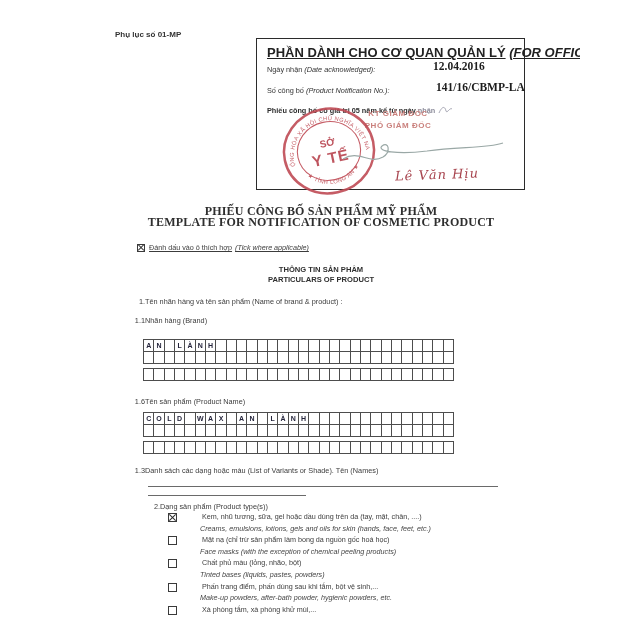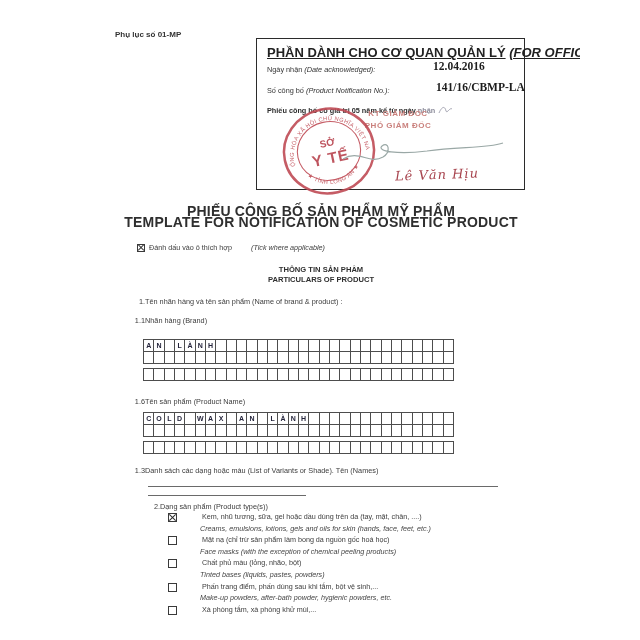--- a/index.html
+++ b/index.html
@@ -35,27 +35,27 @@
   .pen-squiggle{position:absolute; left:78px; top:88px; width:176px; height:40px;}
 
   .signer-name{
     position:absolute; left:95px; top:128px; width:170px; text-align:center;
     font-family:"DejaVu Serif", serif; font-style:italic; font-size:13px;
     color:#a8454f; letter-spacing:1px; transform:rotate(-2deg); white-space:nowrap;
   }
 
   
   .doc-title{left:115px; top:206px; width:412px; text-align:center; font-weight:bold; color:#2f2f2f;
-             font-size:14px; line-height:11px; letter-spacing:0.2px;}
+             font-size:12px; line-height:11px; letter-spacing:0.2px;font-family:Liberation Serif, serif;}
   .section-header{left:115px; top:265px; width:412px; text-align:center; font-weight:bold; color:#2f2f2f;
                   font-size:7.6px; line-height:10px;}
 
   
-  .tick-note{left:137px; top:243px; font-size:7.2px; display:flex; align-items:center; color:#3c3c3c;}
-  .tick-note .en{font-style:italic; margin-left:19px;}
+  .tick-note{left:137px; top:243px; font-size:7.2px; display:flex; align-items:center; color:#3c3c3c;text-decoration:underline;}
+  .tick-note .en{font-style:italic; margin-left:3px;}
   .cb{width:6px; height:6px; border:1px solid #3a3a3a; position:relative; display:inline-block;
       box-sizing:content-box; margin-right:4px; flex:0 0 auto;}
   .cb.checked::before,.cb.checked::after{
     content:""; position:absolute; left:-1px; top:2.5px; width:8px; height:1px; background:#3a3a3a;}
   .cb.checked::before{transform:rotate(45deg);} .cb.checked::after{transform:rotate(-45deg);}
 
   
   .item{position:absolute; font-size:7.3px; color:#3c3c3c; white-space:nowrap;text-align:right;}
   .item .num{display:inline-block;}
   .i1{left:118px; top:297px;}   .i1 .num{width:27px;}

